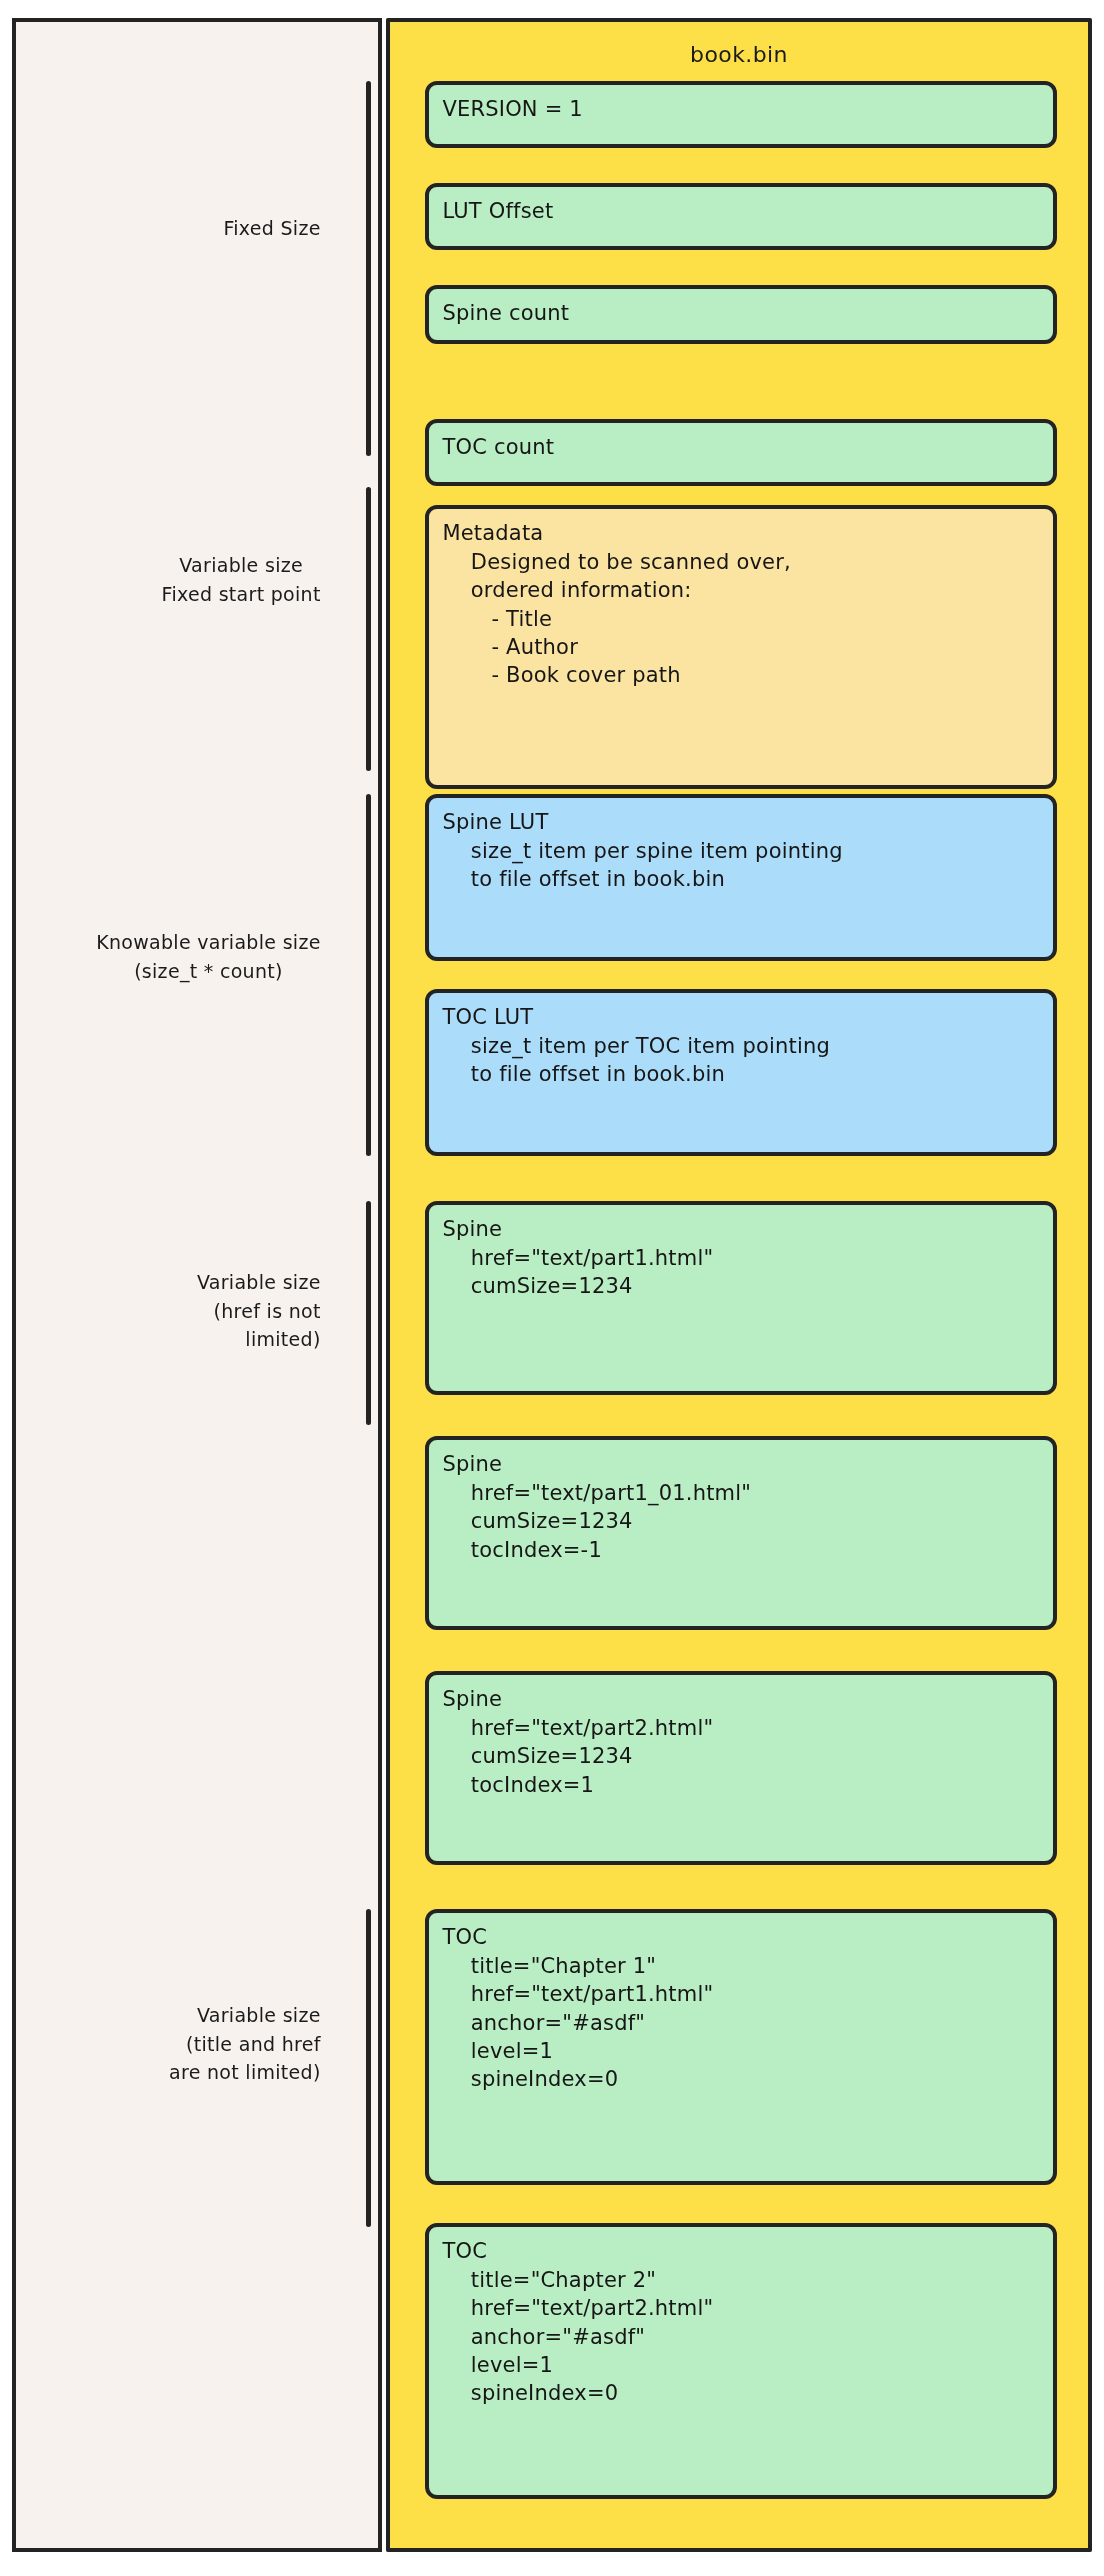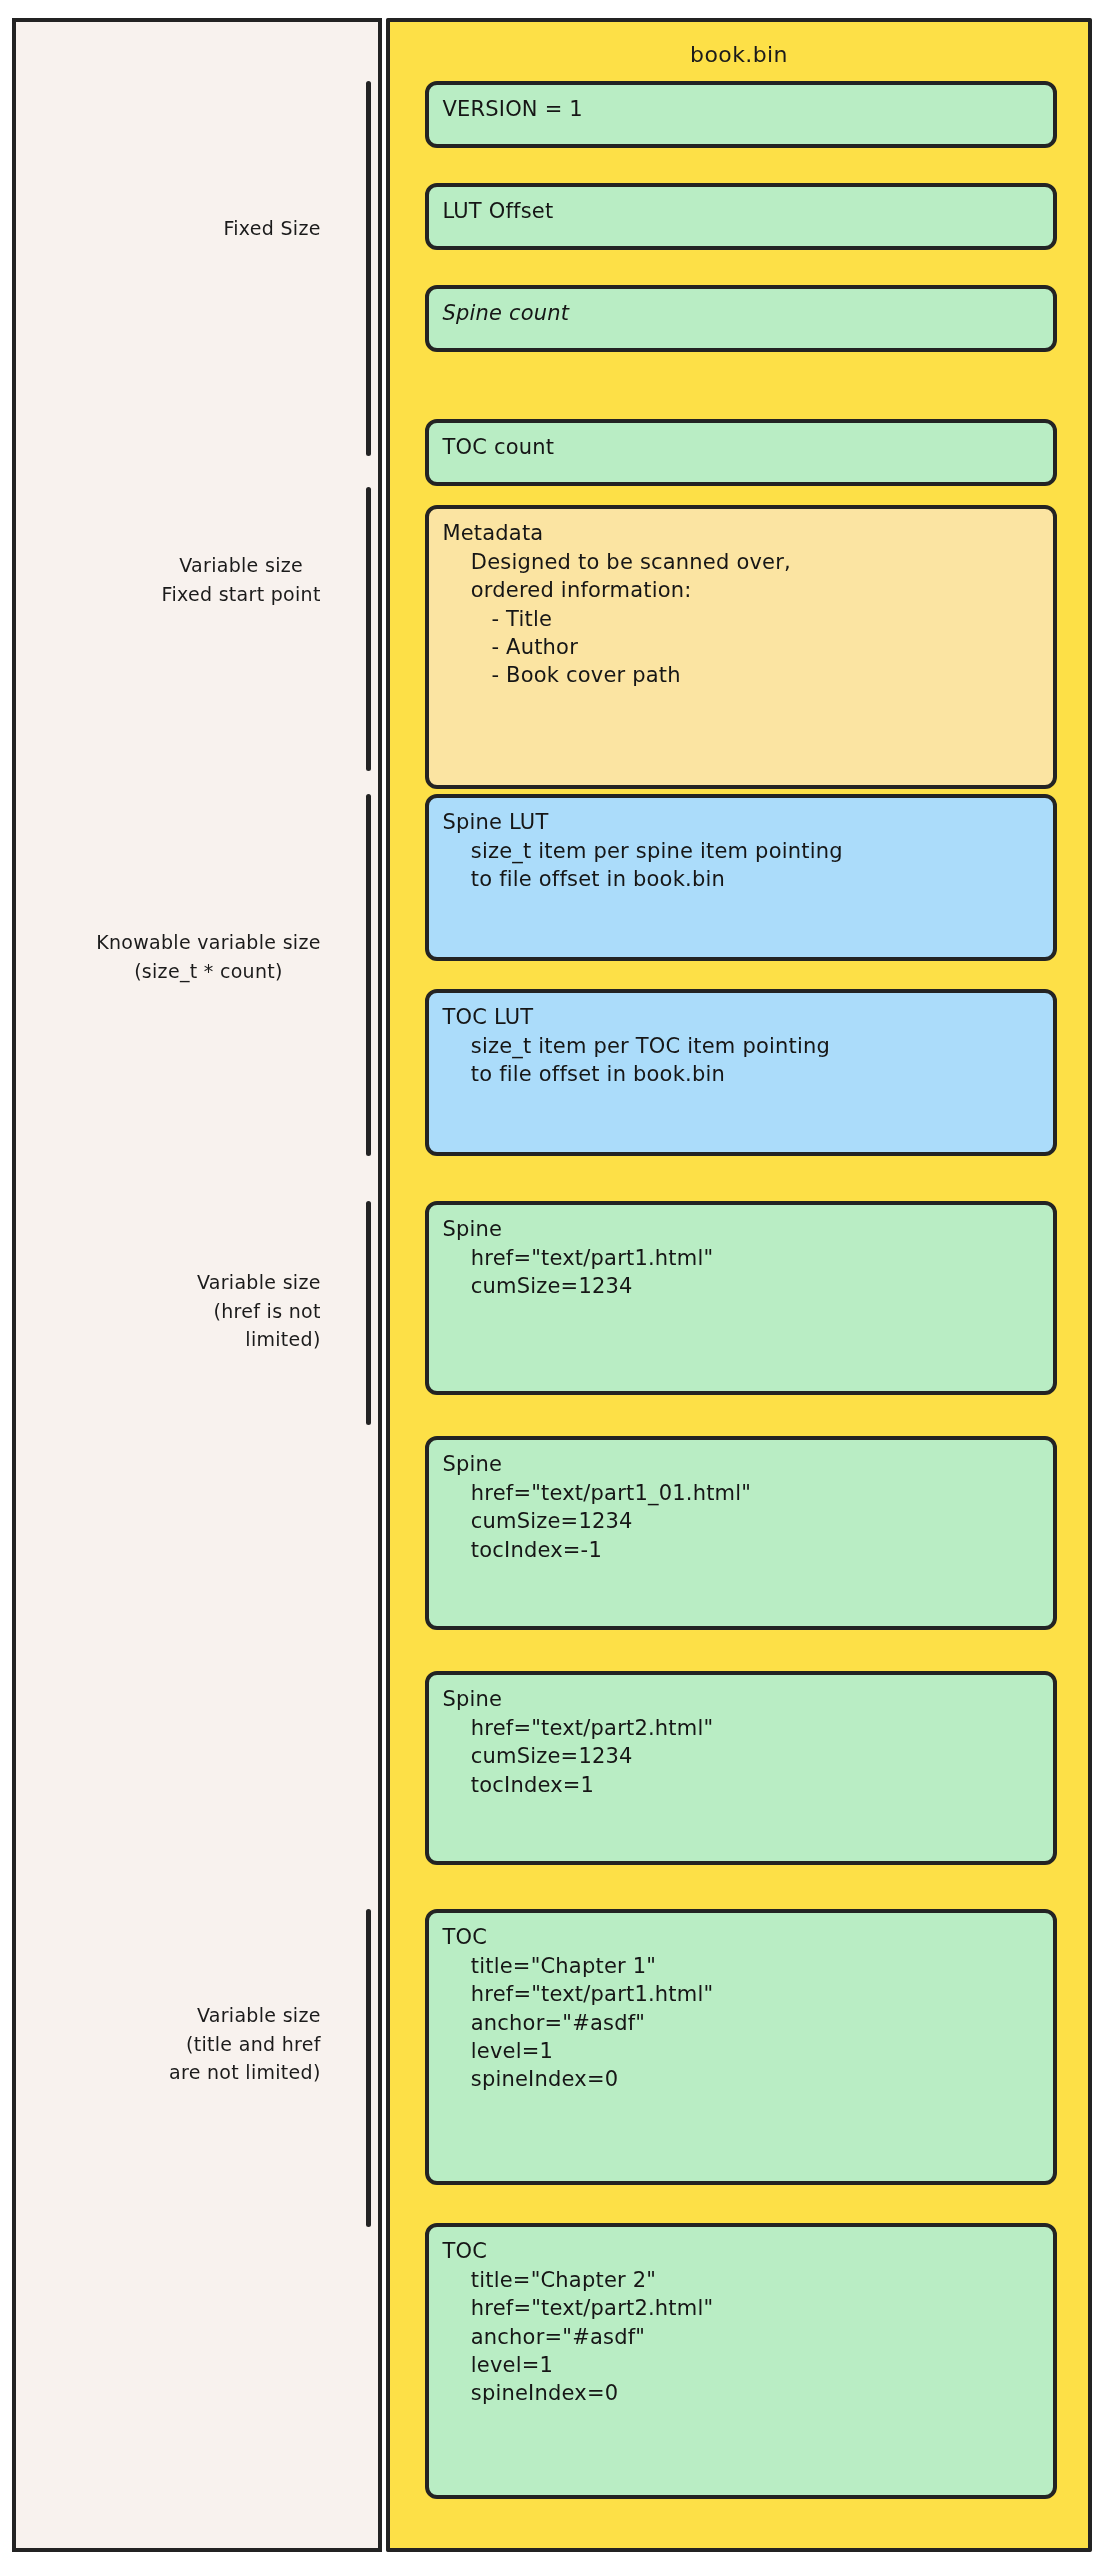--- a/index.html
+++ b/index.html
@@ -119,21 +119,21 @@
       <div class="left-label rt" style="top: 1979px;">Variable size
 (title and href
 are not limited)</div>
     </div>
 
   <div id="file-col">
     <div id="file-title">book.bin</div>
 
   <div class="blk green" style="top: 59px; height: 67px;"><span>VERSION = 1</span></div>
       <div class="blk green" style="top: 161px; height: 67px;"><span>LUT Offset</span></div>
-      <div class="blk green" style="top: 263px; height: 67px; font-style: italic;"><span>Spine count</span></div>
+      <div class="blk green" style="top: 263px; height: 59px;"><span>Spine count</span></div>
       <div class="blk green" style="top: 365px; height: 67px; margin-top: 32px;"><span>TOC count</span></div>
       <div class="blk yellow" style="top: 465px; height: 284px;"><span>Metadata</span><span class="ind1">Designed to be scanned over,</span><span class="ind1">ordered information:</span><span class="ind1">   - Title</span><span class="ind1">   - Author</span><span class="ind1">   - Book cover path</span></div>
       <div class="blk blue" style="top: 772px; height: 167px;"><span>Spine LUT</span><span class="ind1">size_t item per spine item pointing</span><span class="ind1">to file offset in book.bin</span></div>
       <div class="blk blue" style="top: 967px; height: 167px;"><span>TOC LUT</span><span class="ind1">size_t item per TOC item pointing</span><span class="ind1">to file offset in book.bin</span></div>
       <div class="blk green" style="top: 1179px; height: 194px;"><span>Spine</span><span class="ind1">href="text/part1.html"</span><span class="ind1">cumSize=1234</span></div>
       <div class="blk green" style="top: 1414px; height: 194px;"><span>Spine</span><span class="ind1">href="text/part1_01.html"</span><span class="ind1">cumSize=1234</span><span class="ind1">tocIndex=-1</span></div>
       <div class="blk green" style="top: 1649px; height: 194px;"><span>Spine</span><span class="ind1">href="text/part2.html"</span><span class="ind1">cumSize=1234</span><span class="ind1">tocIndex=1</span></div>
       <div class="blk green" style="top: 1887px; height: 276px;"><span>TOC</span><span class="ind1">title="Chapter 1"</span><span class="ind1">href="text/part1.html"</span><span class="ind1">anchor="#asdf"</span><span class="ind1">level=1</span><span class="ind1">spineIndex=0</span></div>
       <div class="blk green" style="top: 2201px; height: 276px;"><span>TOC</span><span class="ind1">title="Chapter 2"</span><span class="ind1">href="text/part2.html"</span><span class="ind1">anchor="#asdf"</span><span class="ind1">level=1</span><span class="ind1">spineIndex=0</span></div>
     </div>

